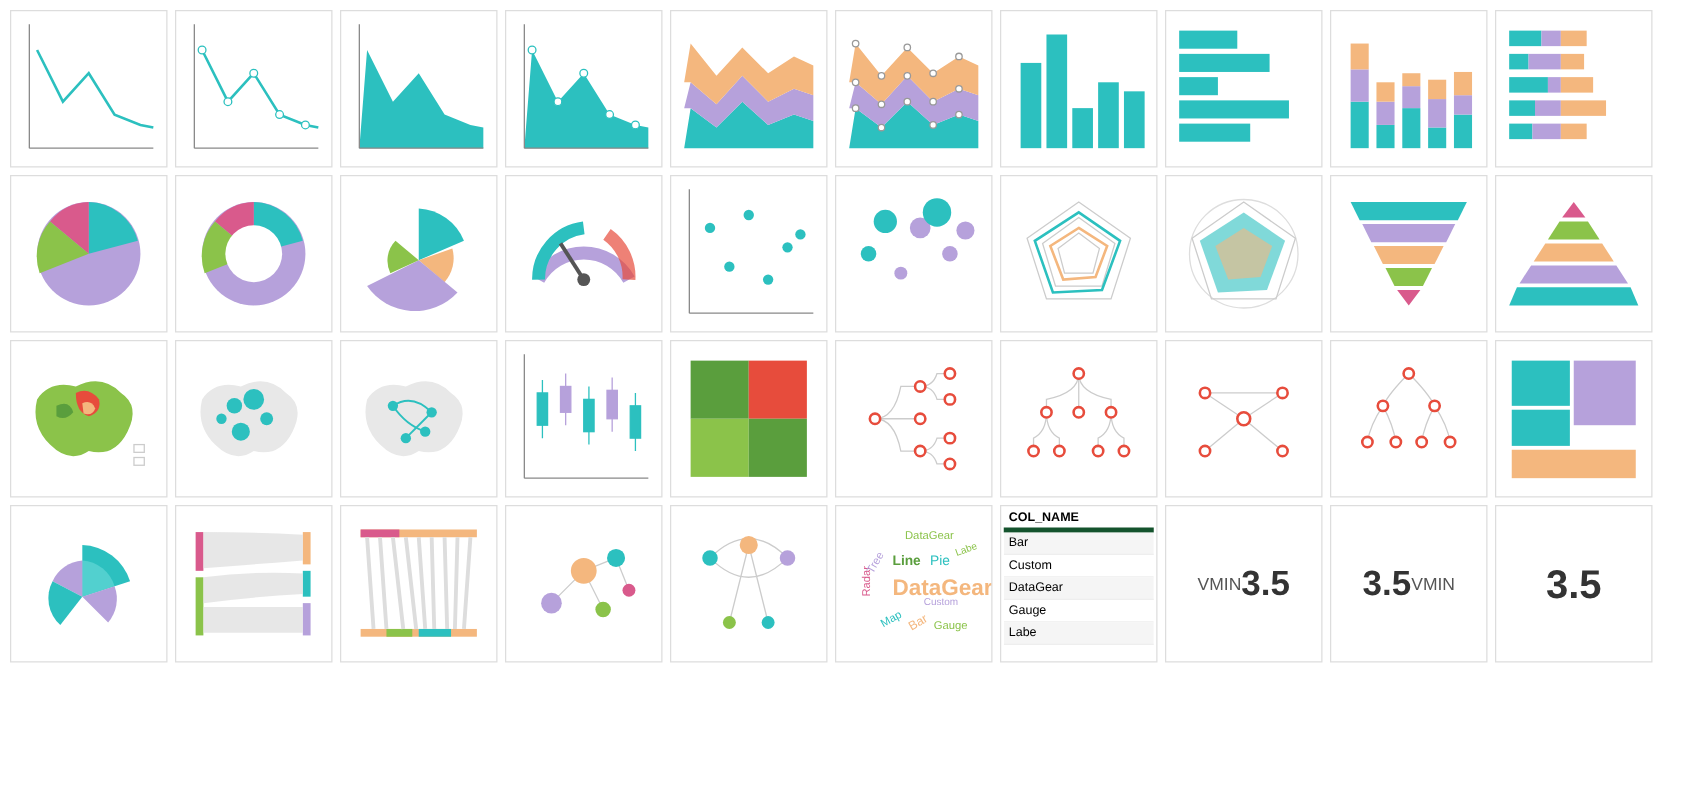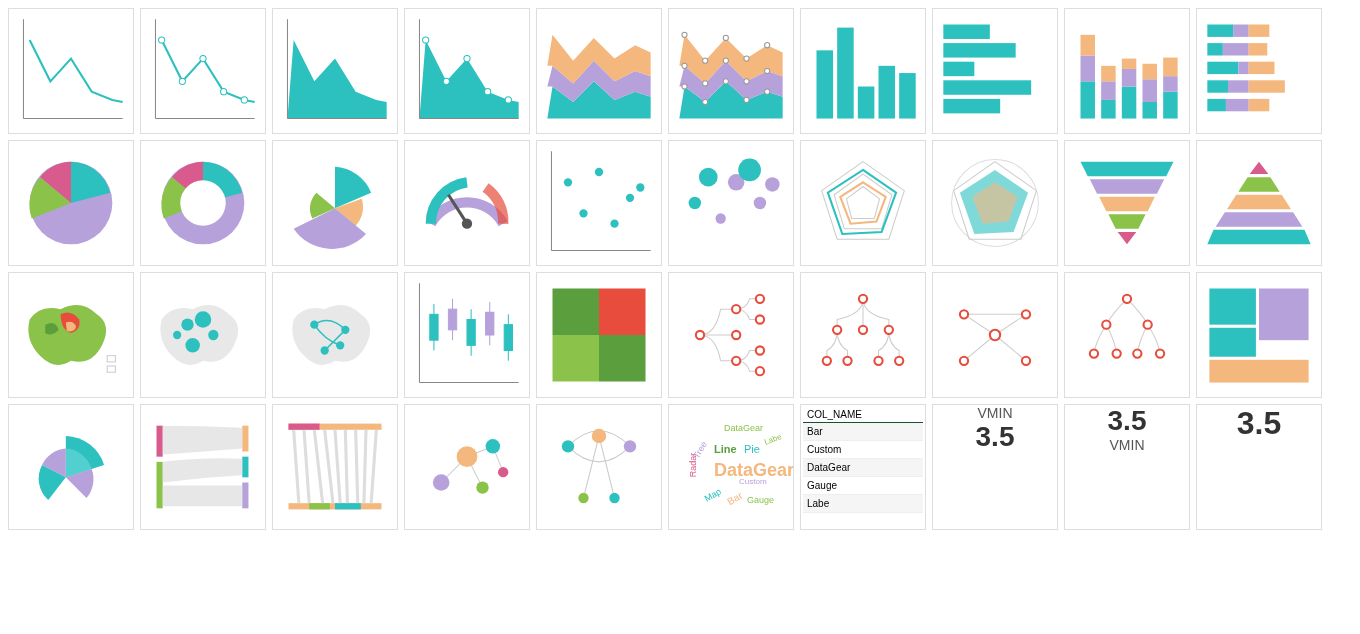--- a/index.html
+++ b/index.html
@@ -1,25 +1,25 @@
 <!DOCTYPE html>
 <html><head>
 <meta charset="utf-8">
 <style>
 *{box-sizing:border-box;margin:0;padding:0}
 body{font-family:Arial,sans-serif;background:#fff;padding:8px}
 .grid{display:grid;grid-template-columns:repeat(10,126px);gap:6px}
 .cell{border:1px solid #ddd;height:126px;background:#fff;position:relative;overflow:hidden;cursor:pointer}
 .cell svg{width:100%;height:100%}
 .tbl{font-size:10px;padding:2px}
-.tbl-hdr{font-weight:normal;border-bottom:1px solid #14532d;padding:2px 4px}
+.tbl-hdr{font-weight:bold;border-bottom:4px solid #14532d;padding:2px 4px}
 .tbl-body{height:98px;overflow-y:scroll}
 .tbl-row{padding:3px 4px;border-bottom:1px solid #eee}
 .tbl-row:nth-child(odd){background:#f5f5f5}
-.metric{display:flex;flex-direction:column;align-items:center;height:100%}
+.metric{display:flex;flex-direction:row;align-items:center;justify-content:center;height:100%}
 .metric-label{font-size:14px;color:#555}
 .metric-value{font-size:28px;font-weight:bold;color:#333}
 .wc{position:relative;height:100%;font-family:sans-serif}
 .wc span{position:absolute;white-space:nowrap}
 </style>
 </head>
 <body>
 
 <div class="grid">
 

